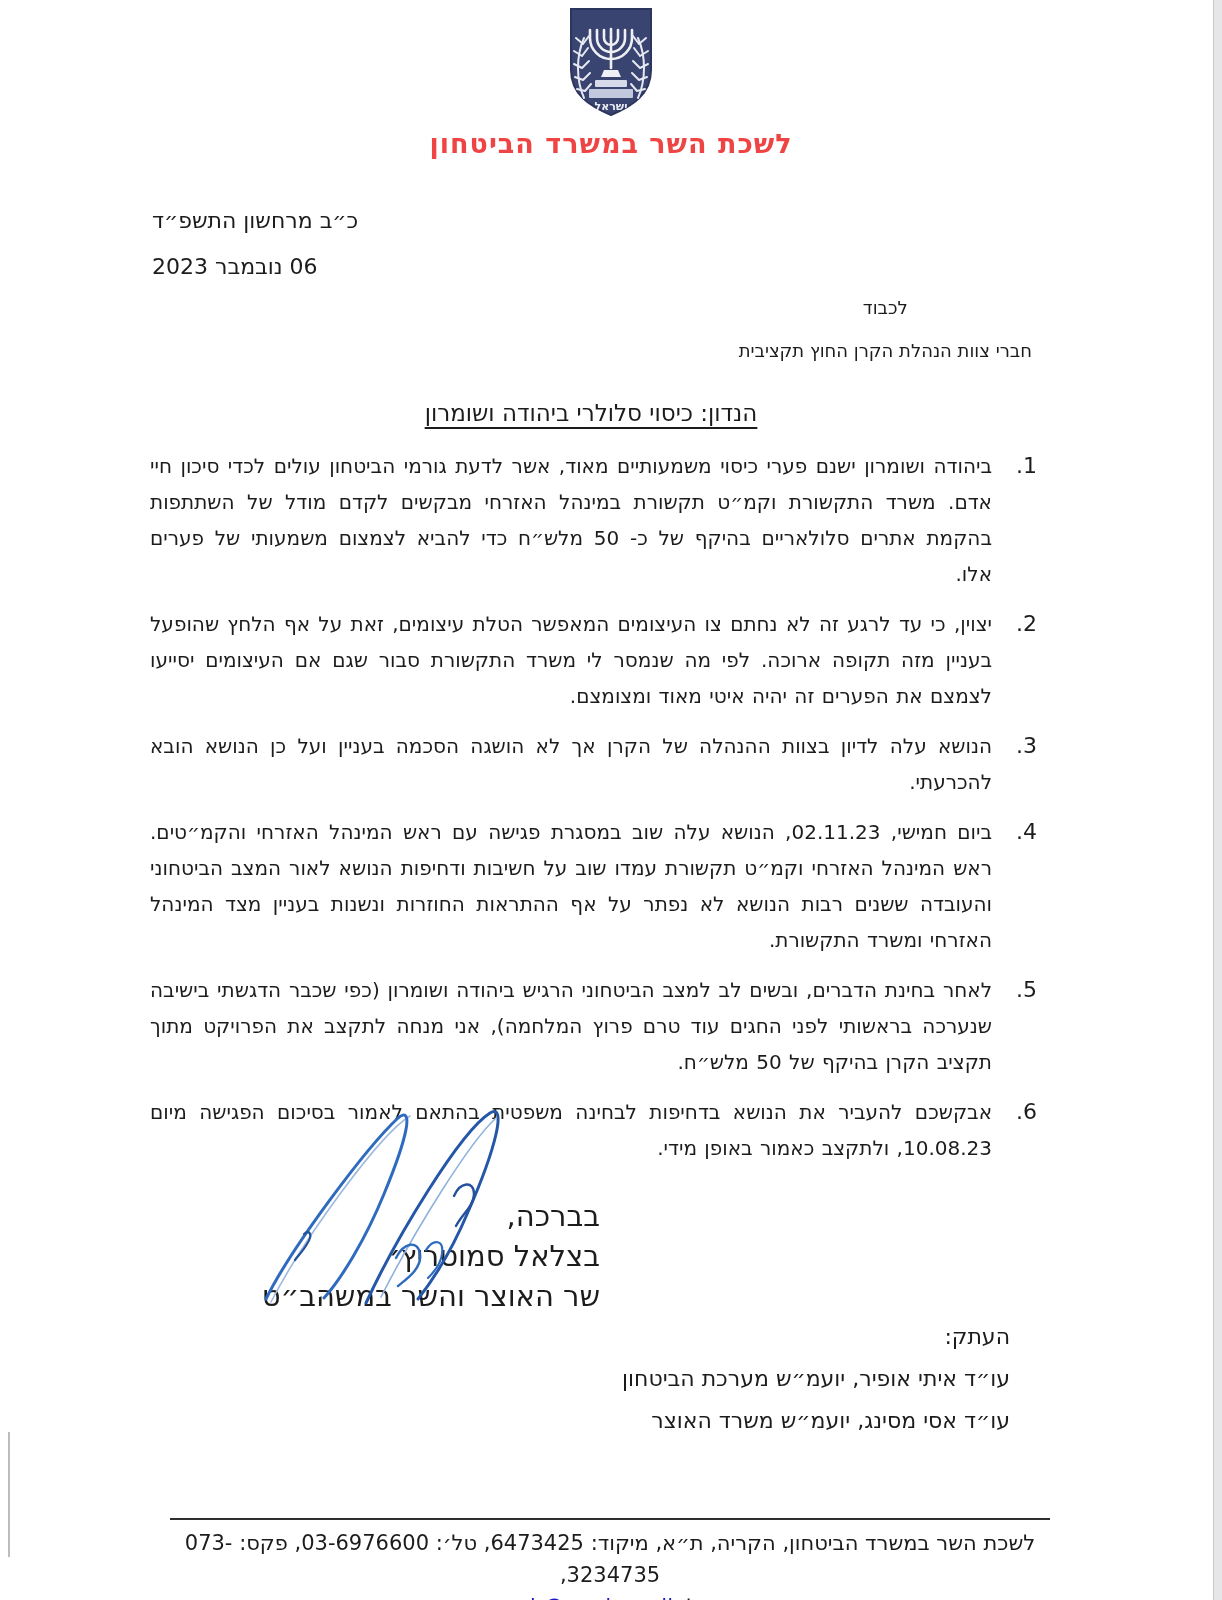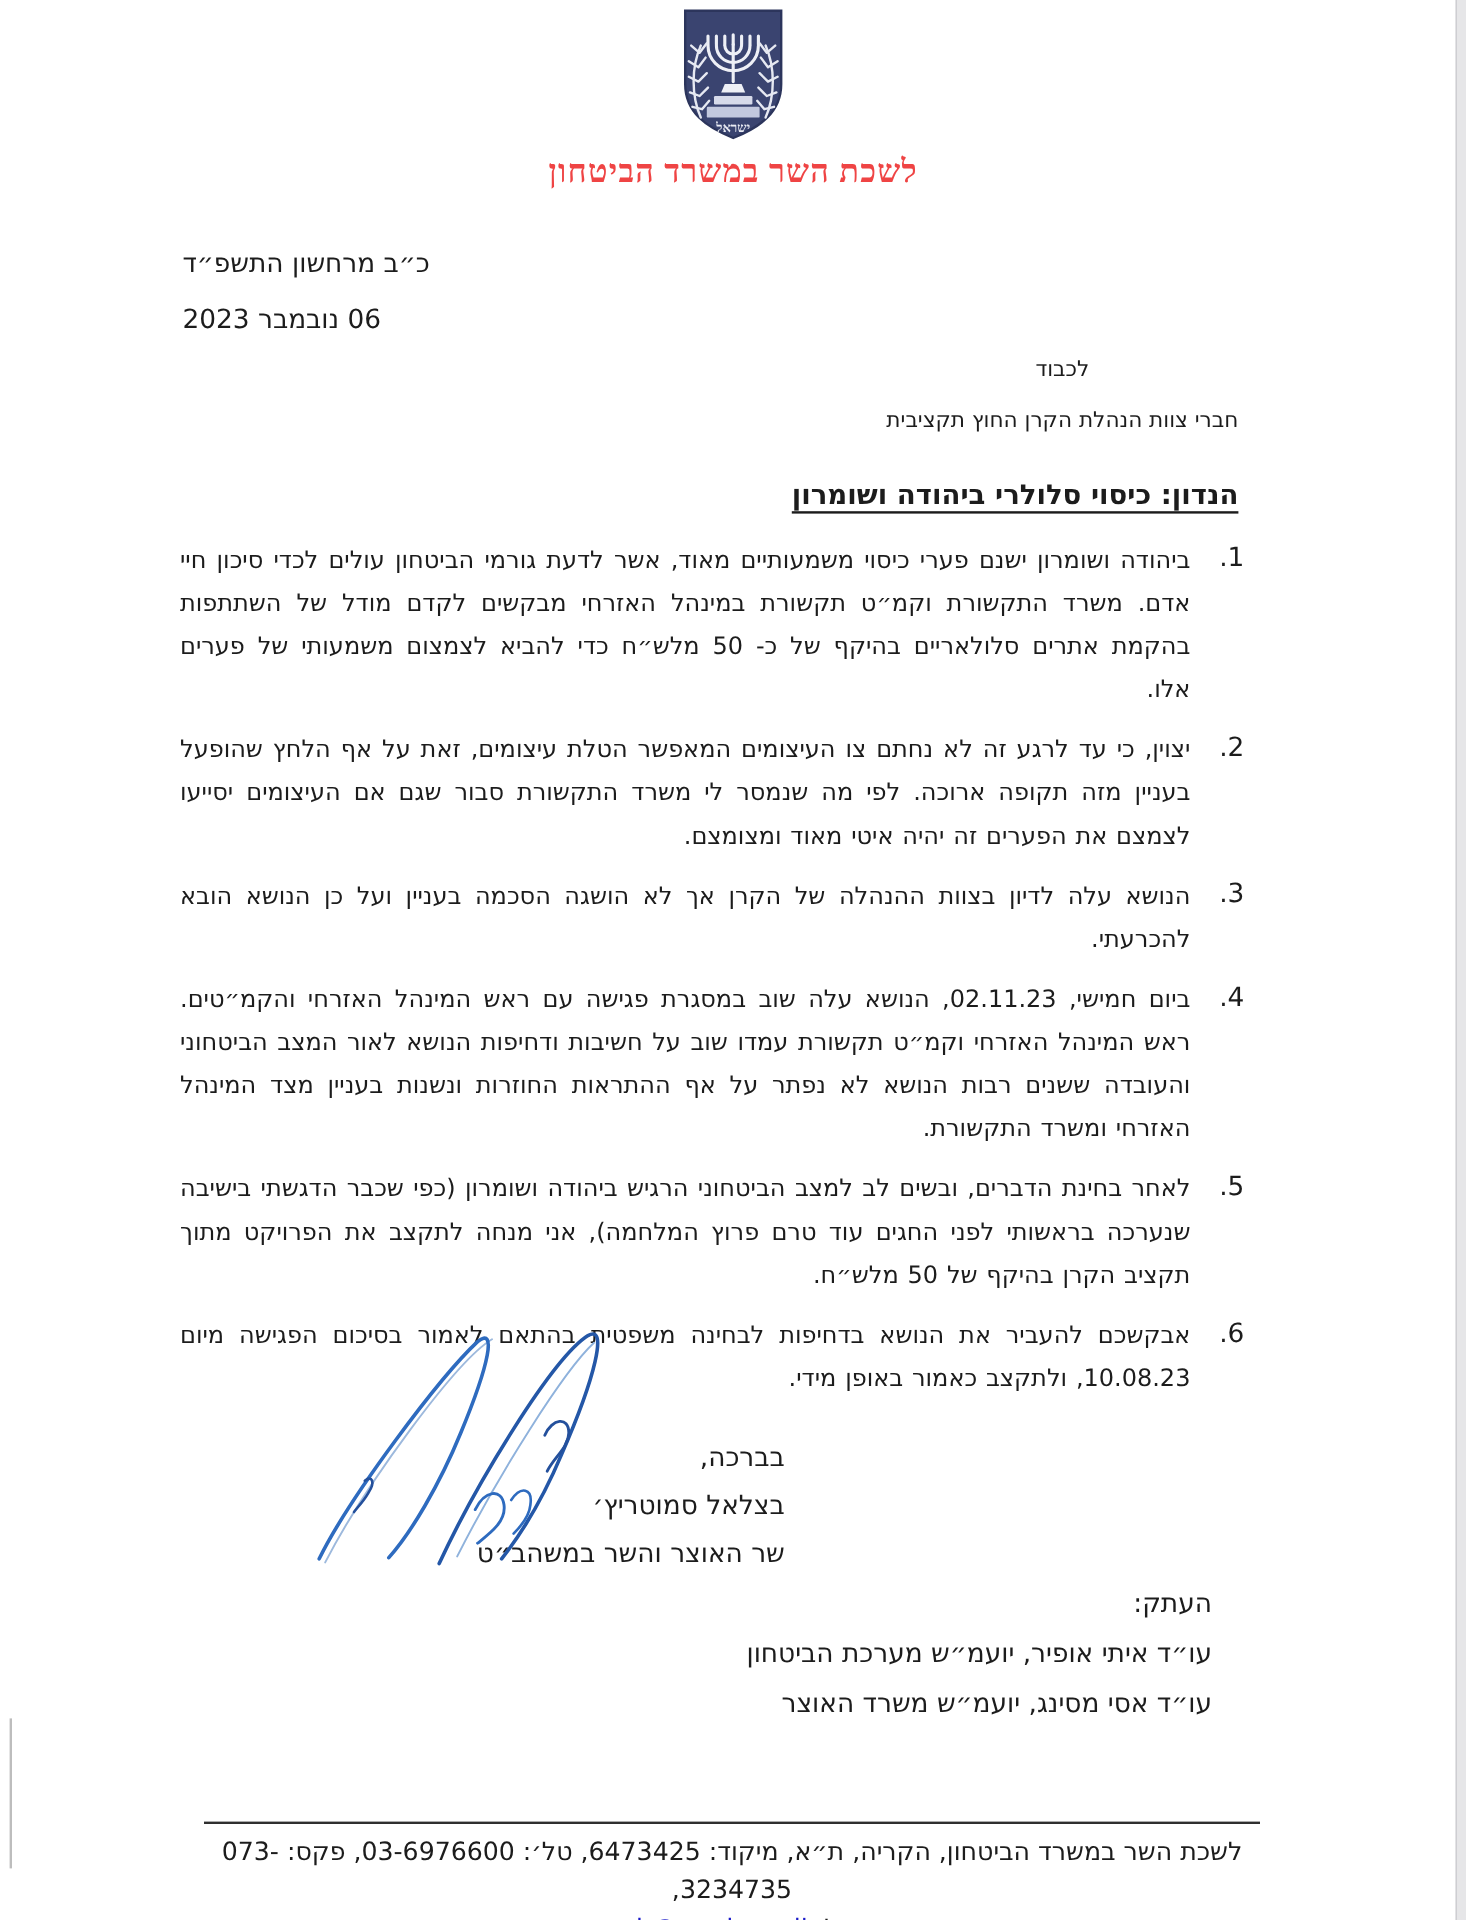--- a/index.html
+++ b/index.html
@@ -13,54 +13,54 @@
   
   .edge-strip-right {
     position:absolute; top:0; right:0; width:9px; height:100%;
     background:#e6e6e8; border-right:0; border-left:1px solid #c9c9cc;
   }
   .edge-line-left {
     position:absolute; left:8px; top:1432px; width:2px; height:125px;
     background:#bdbdbd;
   }
   
-  .letterhead { position:absolute; top:6px; left:0; right:0; text-align:center;font-family:Liberation Serif, serif; }
+  .letterhead { position:absolute; top:6px; left:0; right:0; text-align:center; }
   .emblem { display:block; margin:0 auto; }
   .office-title {
     margin-top:10px; font-size:27px; font-weight:bold; letter-spacing:1px;
     color:#ef4444;
   }
   
   .date-block {
     position:absolute; top:198px; left:152px; text-align:left;
     font-size:22px; line-height:46px; direction:rtl;
   }
   
   .addressee {
     position:absolute; top:286px; right:190px; text-align:center;
     font-size:18px; line-height:43px;
   }
   
   .subject {
-    position:absolute; top:400px; right:190px; left:150px; text-align:right;
-    font-size:23px; font-weight:bold;
+    position:absolute; top:400px; right:190px; left:150px; text-align:center;
+    font-size:23px; font-weight:normal;
     text-decoration:underline; text-underline-offset:6px; text-decoration-thickness:2px;
   }
   
   .body-list { position:absolute; top:448px; right:185px; left:150px; }
   .list-item { display:flex; gap:9px; margin-bottom:14px; }
   .p-num { flex:0 0 36px; font-size:22px; line-height:36px; text-align:right; }
   .p-text {
     flex:1; font-size:20px; line-height:36px; text-align:justify;
     word-spacing:1px;
   }
   
   .signature-block {
-    position:absolute; top:1196px; right:568px; text-align:right;
-    font-size:22px; line-height:40px; white-space:nowrap;
+    position:absolute; top:1196px; right:622px; text-align:right;
+    font-size:29px; line-height:40px; white-space:nowrap;
   }
   .signature-ink { position:absolute; top:1106px; left:246px; pointer-events:none; }
   
   .cc-block {
     position:absolute; top:1316px; right:212px; text-align:right;
     font-size:22px; line-height:42px;
   }
   
   .footer-divider {
     position:absolute; top:1518px; left:170px; width:880px; height:2px;

